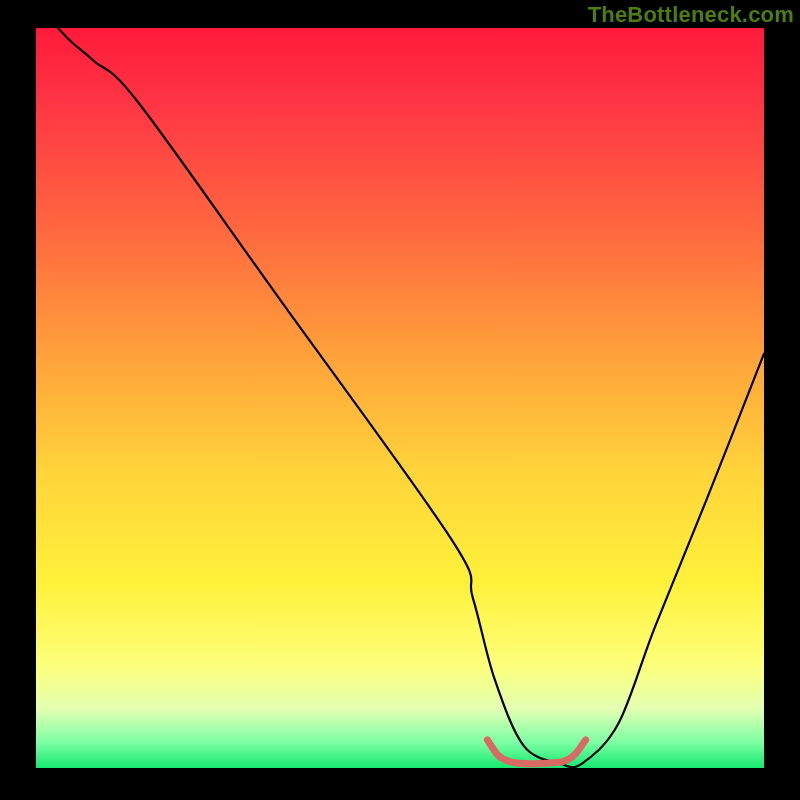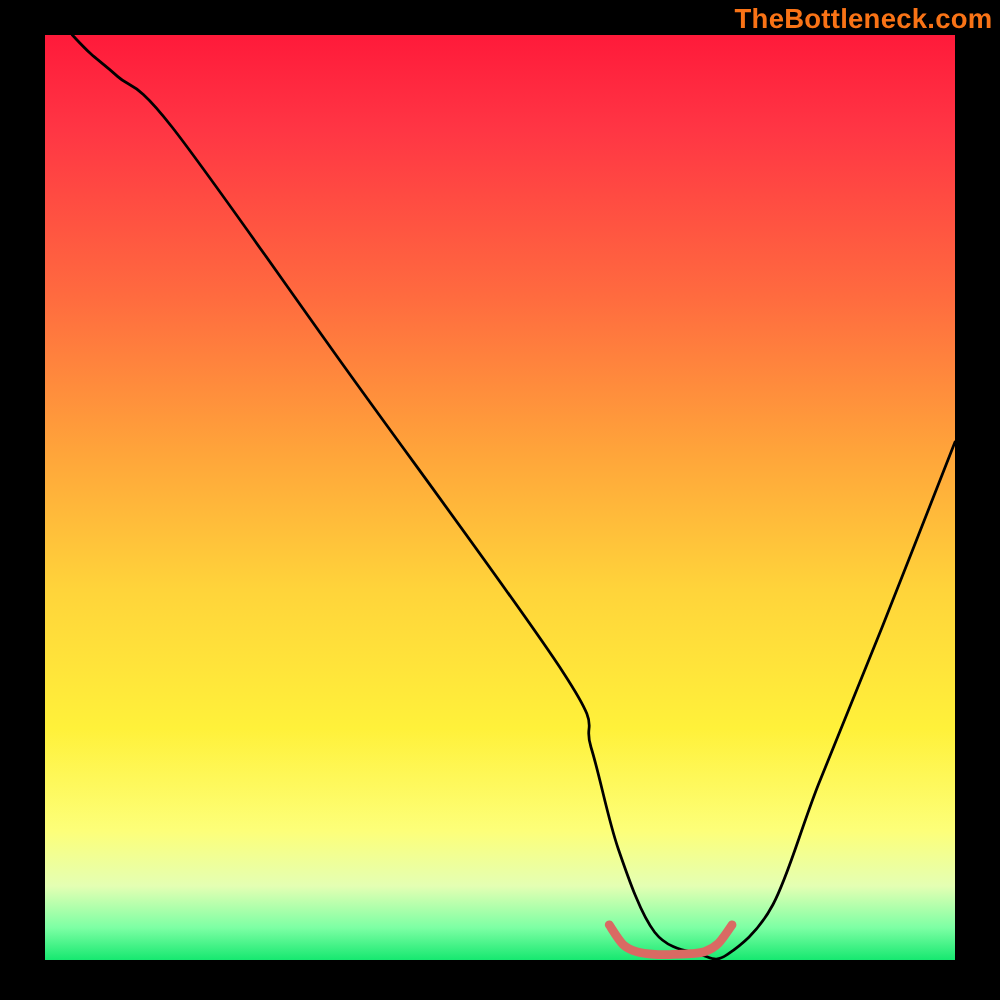--- a/index.html
+++ b/index.html
@@ -14,21 +14,21 @@
   .frame {
     position: relative;
     width: 800px;
     height: 800px;
     background: #000;
   }
   .watermark {
     position: absolute;
     top: 2px;
     right: 6px;
-    color: #f97316;
+    color: #4d7c0f;
     font-size: 22px;
     font-weight: 600;
     letter-spacing: 0.2px;
     z-index: 5;
   }
   .plot-box {
     position: absolute;
     left: 36px;
     top: 28px;
     width: 728px;

